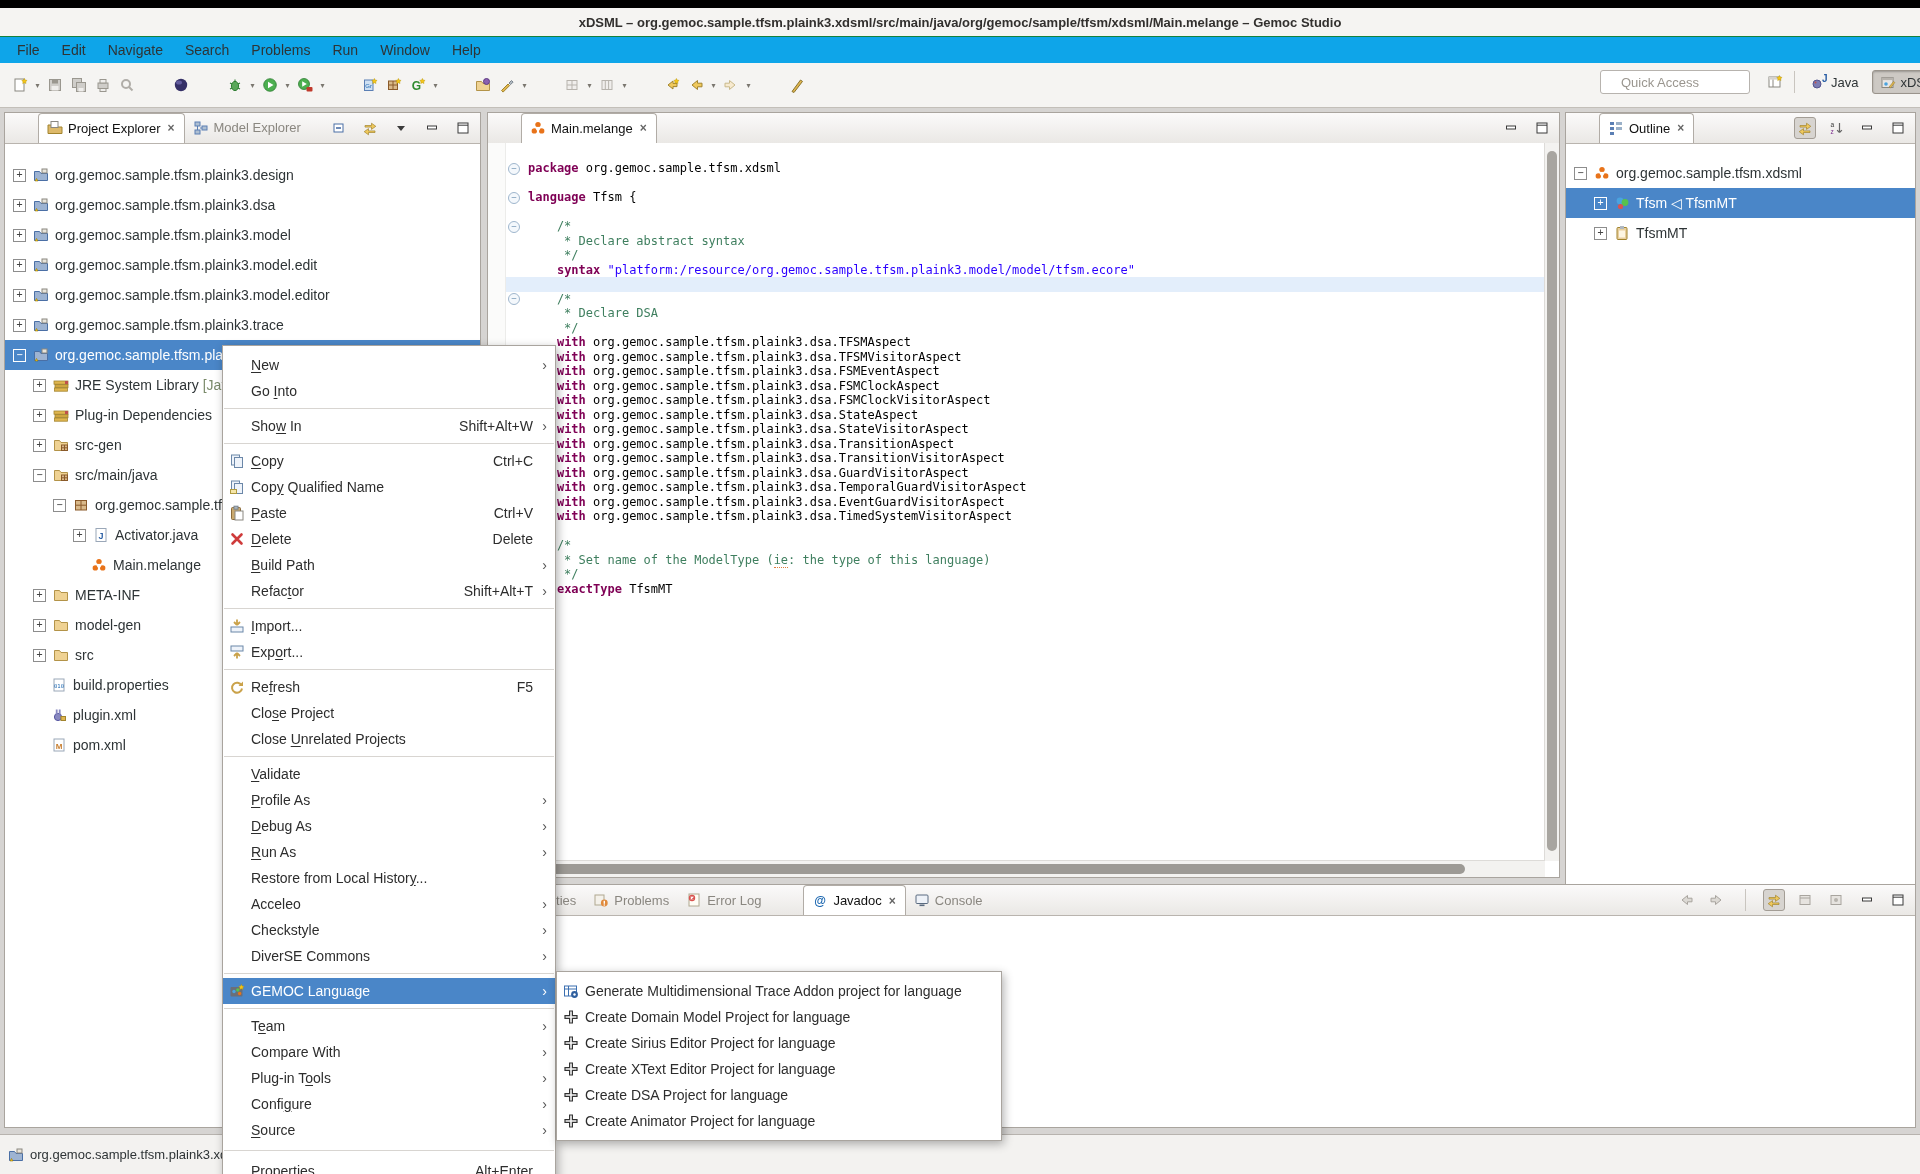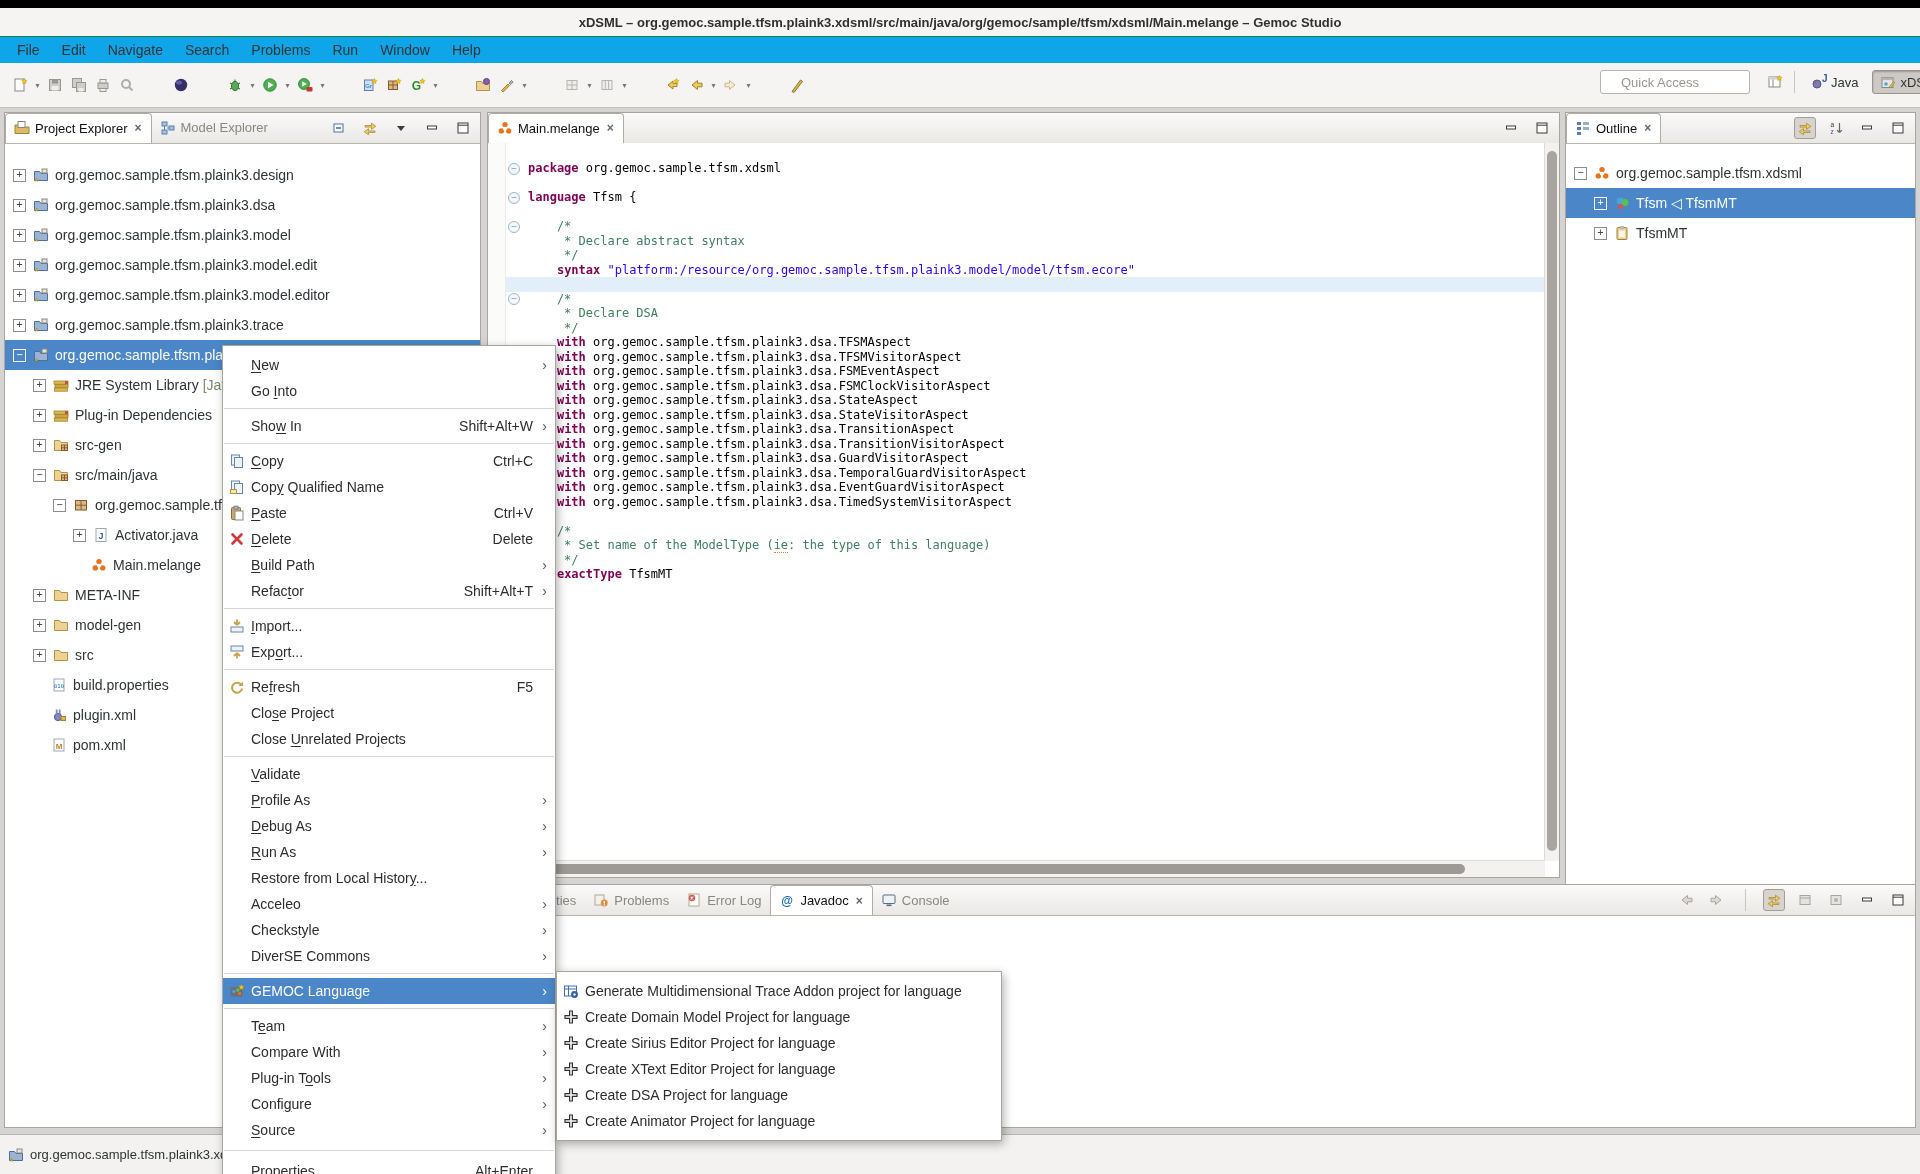--- a/index.html
+++ b/index.html
@@ -23,21 +23,21 @@
                 font-size:13px;padding:0 20px;color:#555;font-family:inherit;}
   #quick-access::placeholder{color:#9a968f;}
   .vsep{width:1px;height:22px;background:#c9c5bf;margin:0 8px;}
   .persp-btn{display:flex;align-items:center;gap:4px;font-size:13px;padding:3px 7px;border-radius:3px;border:1px solid transparent;}
   .persp-btn.active{background:#cdc9c4;border:1px solid #9a948c;box-shadow:inset 0 1px 2px rgba(0,0,0,.25);}
   
   .panel{position:absolute;background:#fff;border:1px solid #a9a49e;box-sizing:border-box;}
   .tabbar{height:30px;background:linear-gradient(#fbfafa,#eae8e5);border-bottom:1px solid #b9b4ae;
           display:flex;align-items:flex-end;position:relative;}
   .tab{display:flex;align-items:center;gap:5px;padding:5px 9px 6px 8px;font-size:13px;color:#8a8780;height:30px;box-sizing:border-box;}
-  .tab.active{background:#fff;border:1px solid #b1aca6;border-bottom:none;border-radius:4px 4px 0 0;color:#111;}
+  .tab.active{background:#fff;border:1px solid #b1aca6;border-bottom:none;border-radius:4px 4px 0 0;color:#111;margin-left:33px;}
   .tab .close{color:#666;font-size:12px;font-weight:bold;margin-left:2px;}
   .panel-toolbar{position:absolute;right:6px;top:0;height:30px;display:flex;align-items:center;gap:9px;}
   .ptb{width:20px;height:20px;display:flex;align-items:center;justify-content:center;border-radius:3px;border:1px solid transparent;}
   .ptb.pressed{background:#d7d4d0;border:1px solid #a39d95;}
   
   .tree{padding-top:16px;}
   .tree-row{height:30px;display:flex;align-items:center;font-size:14px;white-space:nowrap;}
   .tree-row .exp{width:11px;height:11px;border:1px solid #8d8d8d;background:#fff;color:#444;font-size:10px;line-height:9px;
                  text-align:center;margin-right:7px;flex:0 0 auto;font-family:"DejaVu Sans Mono",monospace;}
   .tree-row .noexp{width:18px;flex:0 0 auto;}
@@ -657,20 +657,21 @@
         <div class="code-line"><span class="c">     * Declare abstract syntax</span></div>
         <div class="code-line"><span class="c">     */</span></div>
         <div class="code-line"><span class="p">    </span><span class="k">syntax</span><span class="p"> </span><span class="s">"platform:/resource/org.gemoc.sample.tfsm.plaink3.model/model/tfsm.ecore"</span></div>
         <div class="code-line hl"></div>
         <div class="code-line"><span class="fold-dot">−</span><span class="c">    /*</span></div>
         <div class="code-line"><span class="c">     * Declare DSA</span></div>
         <div class="code-line"><span class="c">     */</span></div>
         <div class="code-line"><span class="p">    </span><span class="k">with</span><span class="p"> org.gemoc.sample.tfsm.plaink3.dsa.TFSMAspect</span></div>
         <div class="code-line"><span class="p">    </span><span class="k">with</span><span class="p"> org.gemoc.sample.tfsm.plaink3.dsa.TFSMVisitorAspect</span></div>
         <div class="code-line"><span class="p">    </span><span class="k">with</span><span class="p"> org.gemoc.sample.tfsm.plaink3.dsa.FSMEventAspect</span></div>
+        <div class="code-line"><span class="p">    </span><span class="k">with</span><span class="p"> org.gemoc.sample.tfsm.plaink3.dsa.FSMClockAspect</span></div>
         <div class="code-line"><span class="p">    </span><span class="k">with</span><span class="p"> org.gemoc.sample.tfsm.plaink3.dsa.FSMClockVisitorAspect</span></div>
         <div class="code-line"><span class="p">    </span><span class="k">with</span><span class="p"> org.gemoc.sample.tfsm.plaink3.dsa.StateAspect</span></div>
         <div class="code-line"><span class="p">    </span><span class="k">with</span><span class="p"> org.gemoc.sample.tfsm.plaink3.dsa.StateVisitorAspect</span></div>
         <div class="code-line"><span class="p">    </span><span class="k">with</span><span class="p"> org.gemoc.sample.tfsm.plaink3.dsa.TransitionAspect</span></div>
         <div class="code-line"><span class="p">    </span><span class="k">with</span><span class="p"> org.gemoc.sample.tfsm.plaink3.dsa.TransitionVisitorAspect</span></div>
         <div class="code-line"><span class="p">    </span><span class="k">with</span><span class="p"> org.gemoc.sample.tfsm.plaink3.dsa.GuardVisitorAspect</span></div>
         <div class="code-line"><span class="p">    </span><span class="k">with</span><span class="p"> org.gemoc.sample.tfsm.plaink3.dsa.TemporalGuardVisitorAspect</span></div>
         <div class="code-line"><span class="p">    </span><span class="k">with</span><span class="p"> org.gemoc.sample.tfsm.plaink3.dsa.EventGuardVisitorAspect</span></div>
         <div class="code-line"><span class="p">    </span><span class="k">with</span><span class="p"> org.gemoc.sample.tfsm.plaink3.dsa.TimedSystemVisitorAspect</span></div>
         <div class="code-line"></div>

